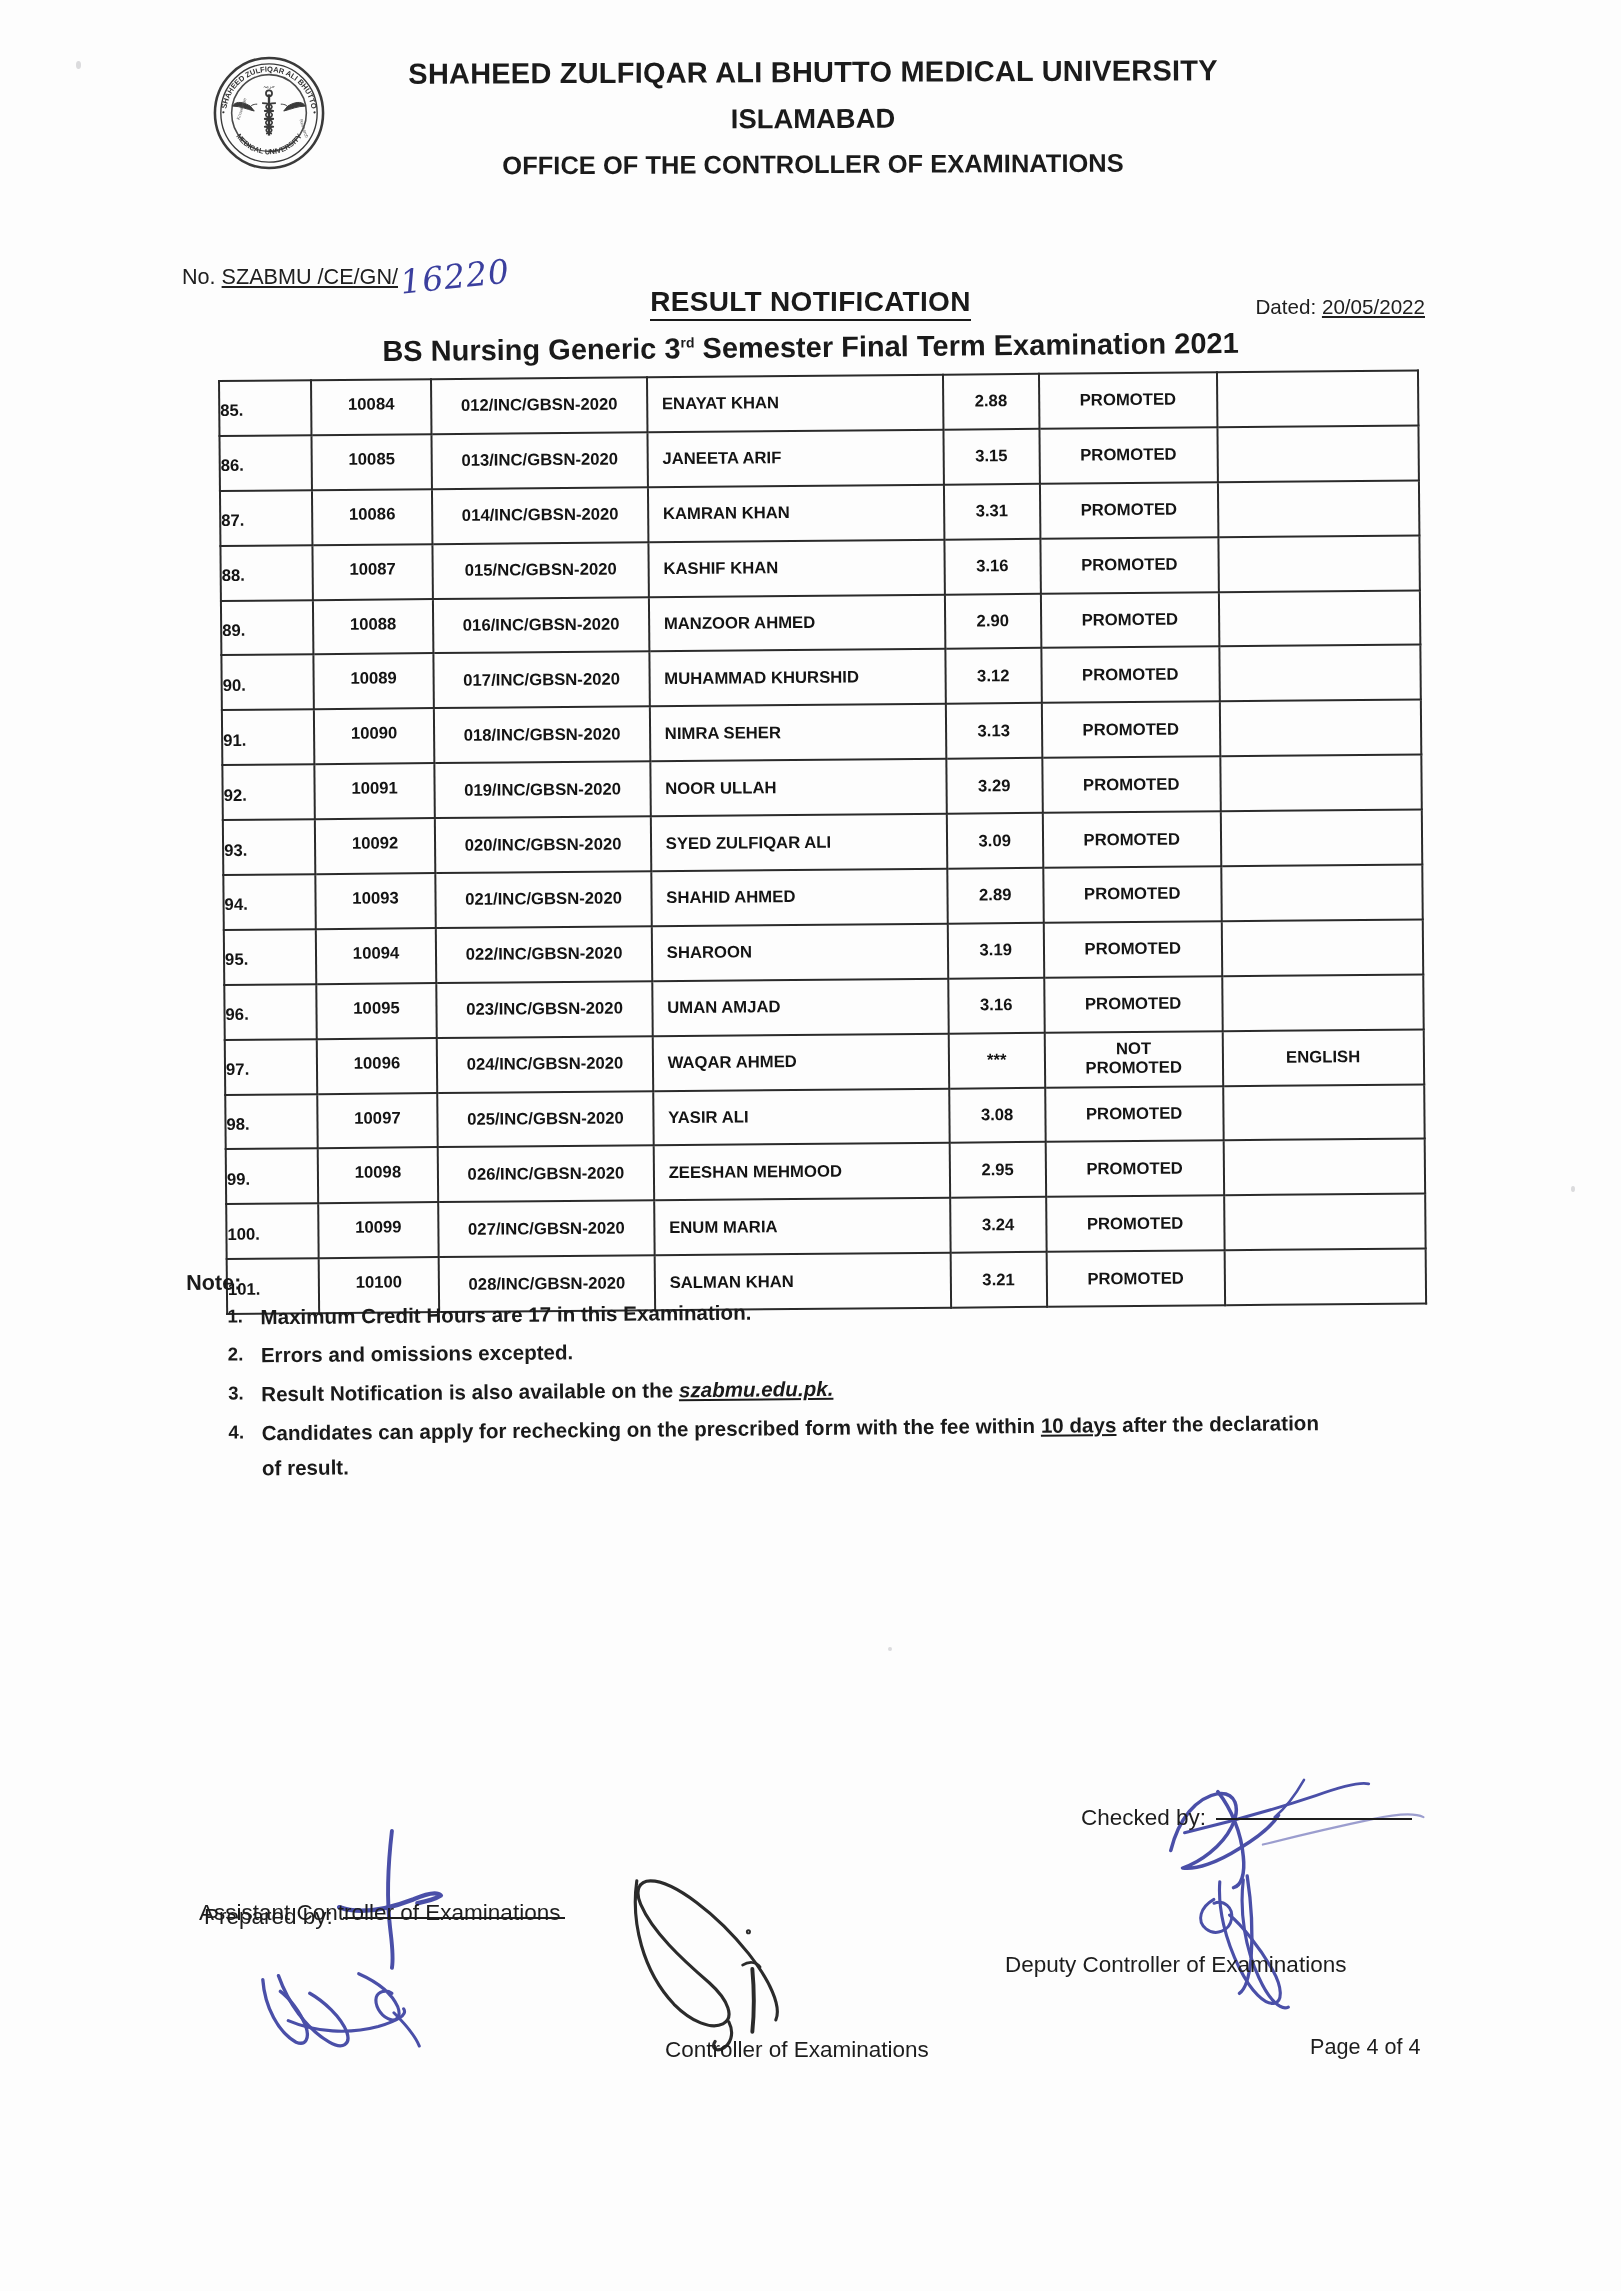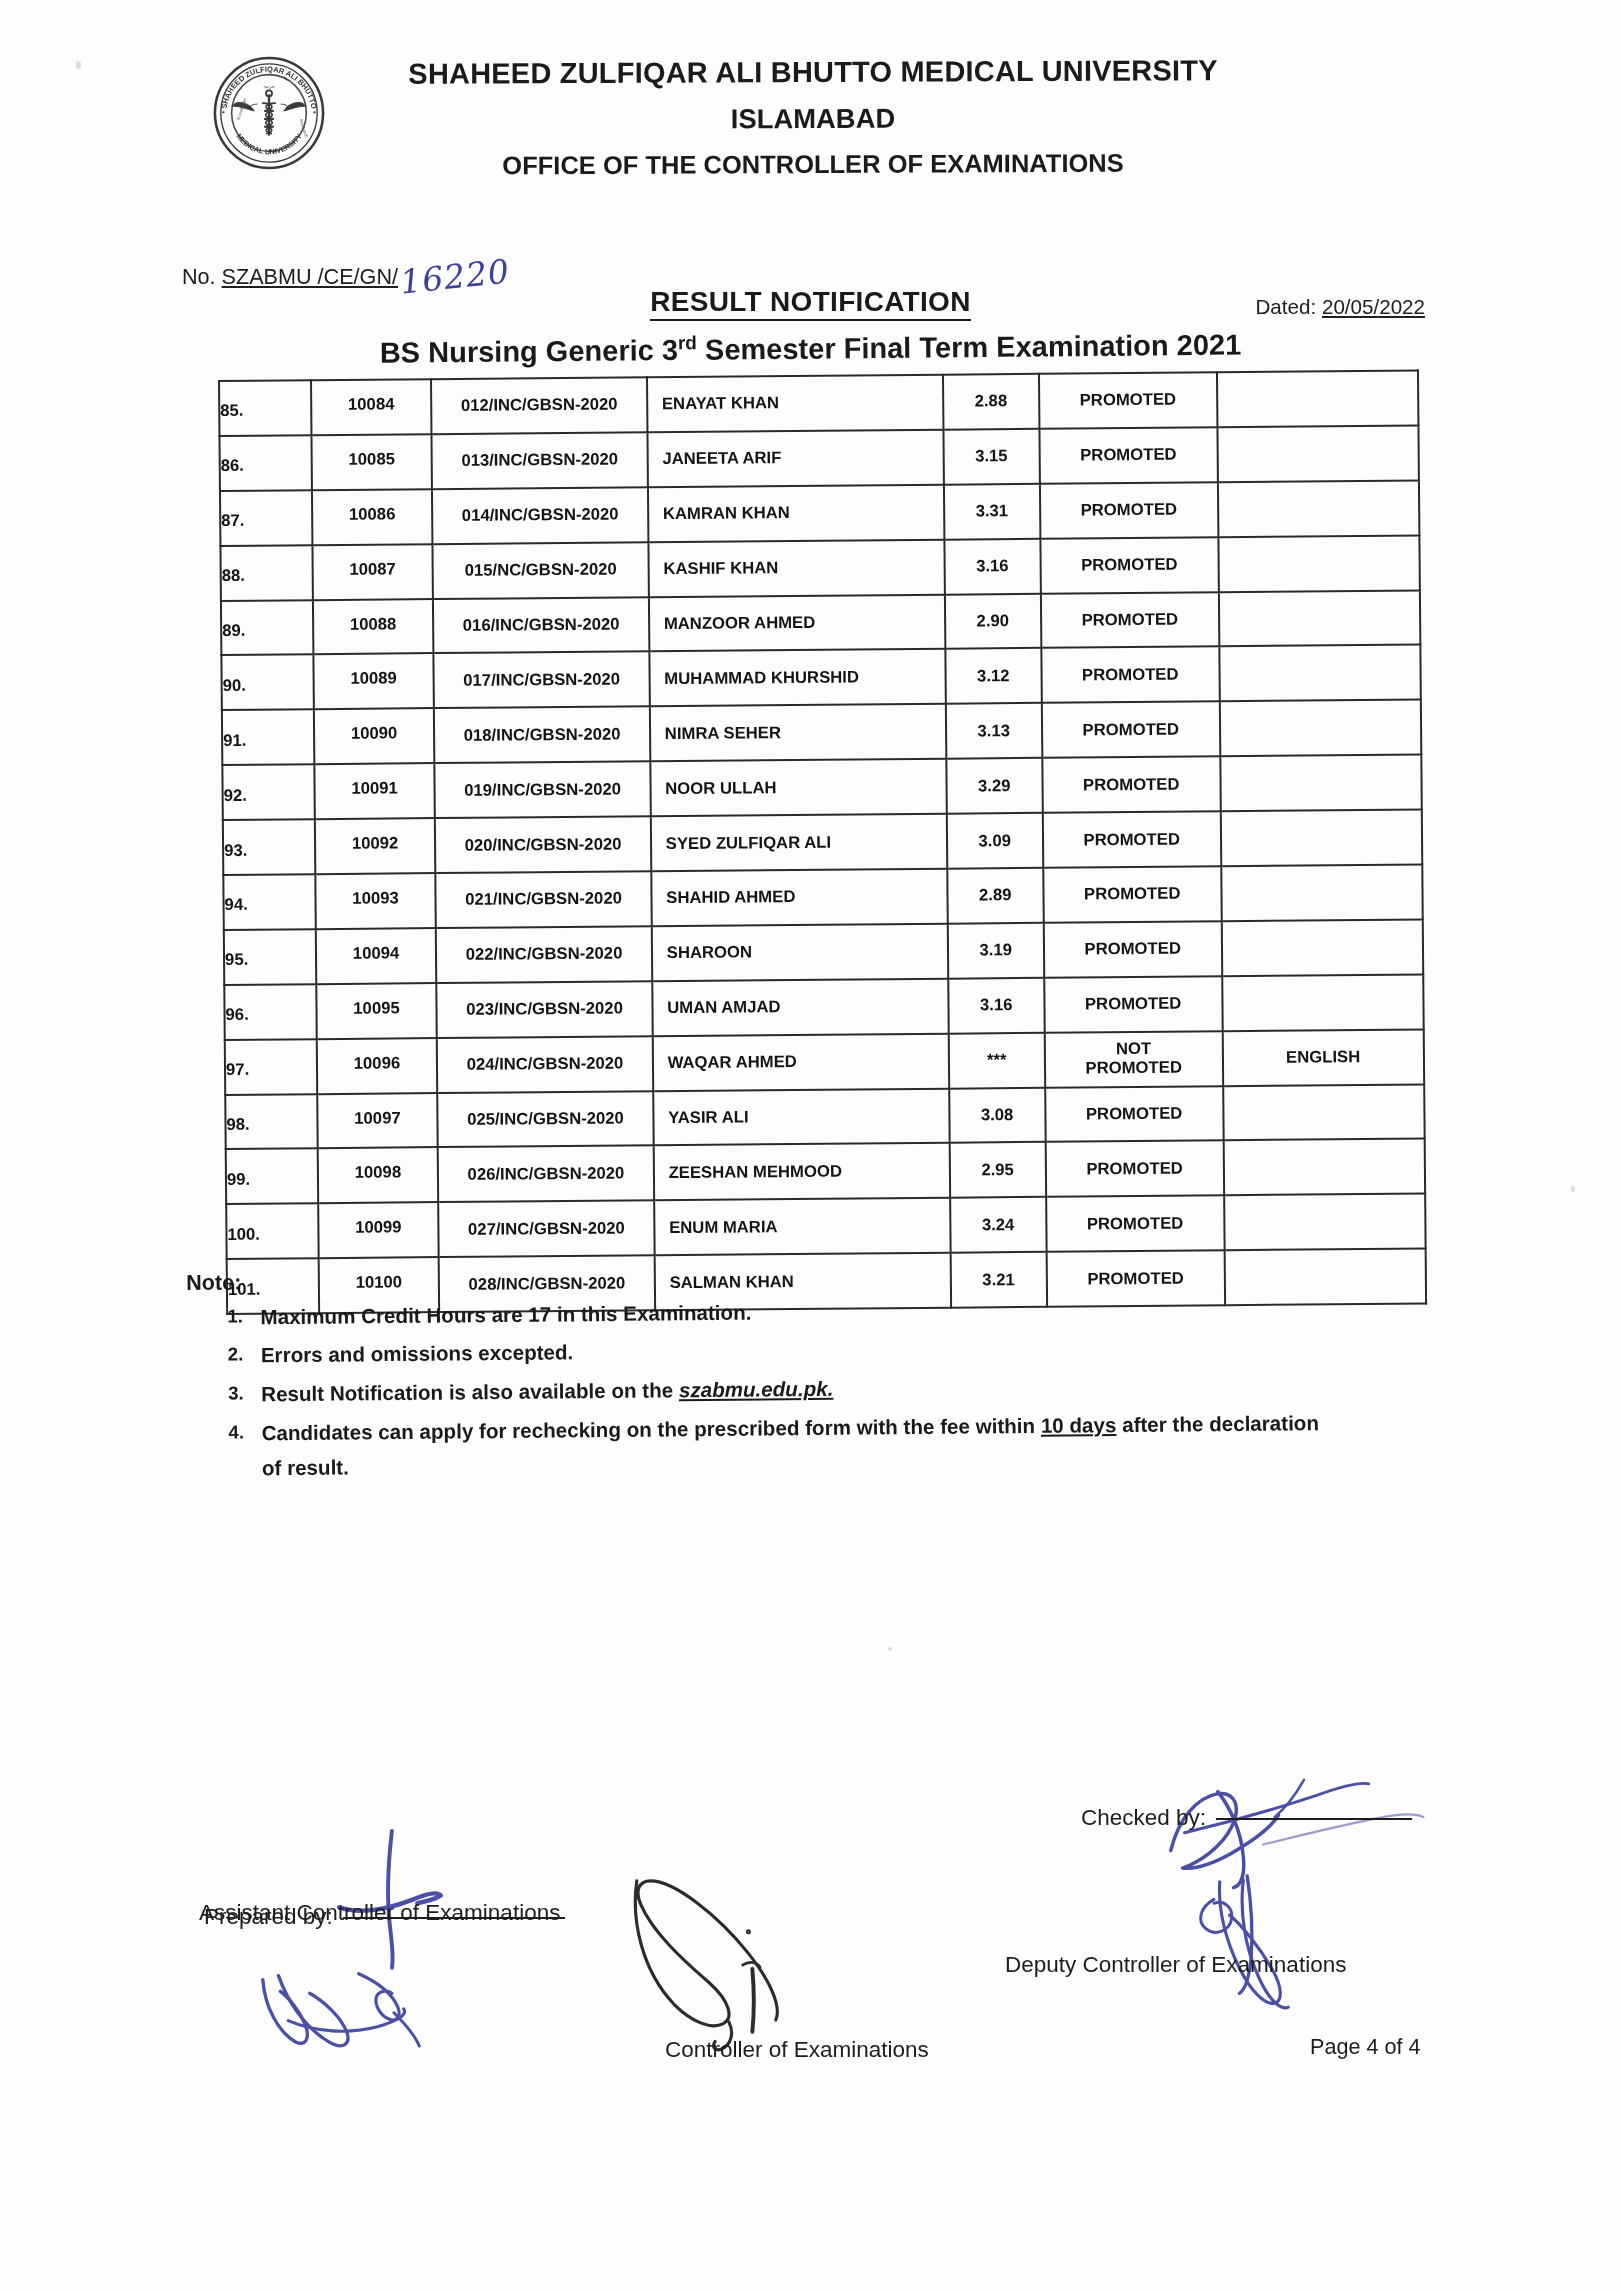--- a/index.html
+++ b/index.html
@@ -120,21 +120,21 @@
     position: absolute;
     left: 0;
     top: 331px;
     width: 1621px;
     text-align: center;
     font-size: 29px;
     font-weight: bold;
     transform: rotate(-0.55deg);
   }
   .exam-title sup {
-    font-size: 19px;
+    font-size: 14px;
     vertical-align: super;
   }
 
   
   .tbl-wrap {
     position: absolute;
     left: 218px;
     top: 380px;
     width: 1171px;
     transform: rotate(-0.5deg);

